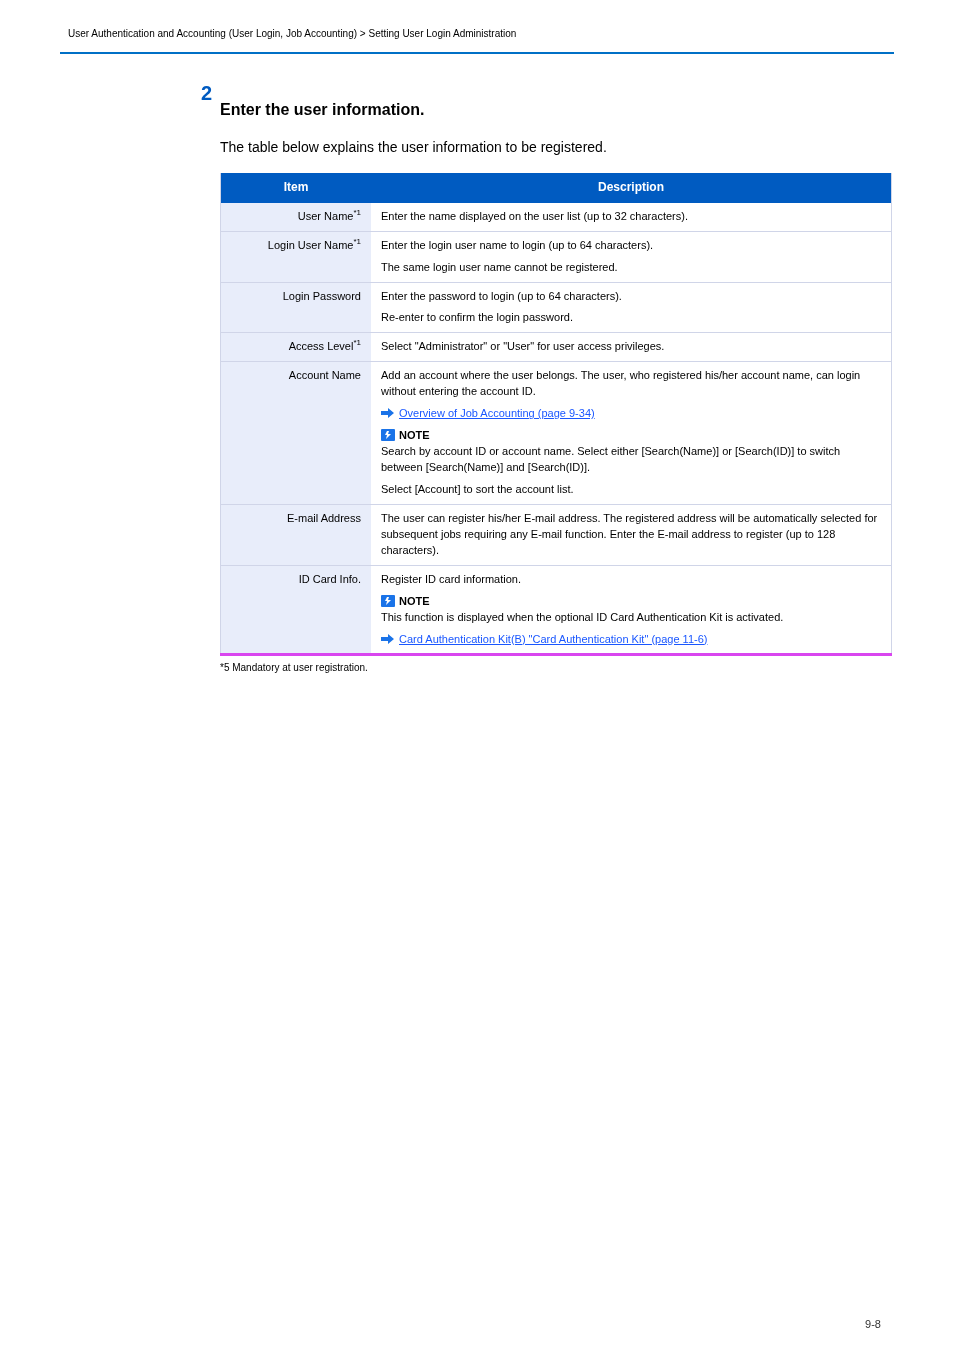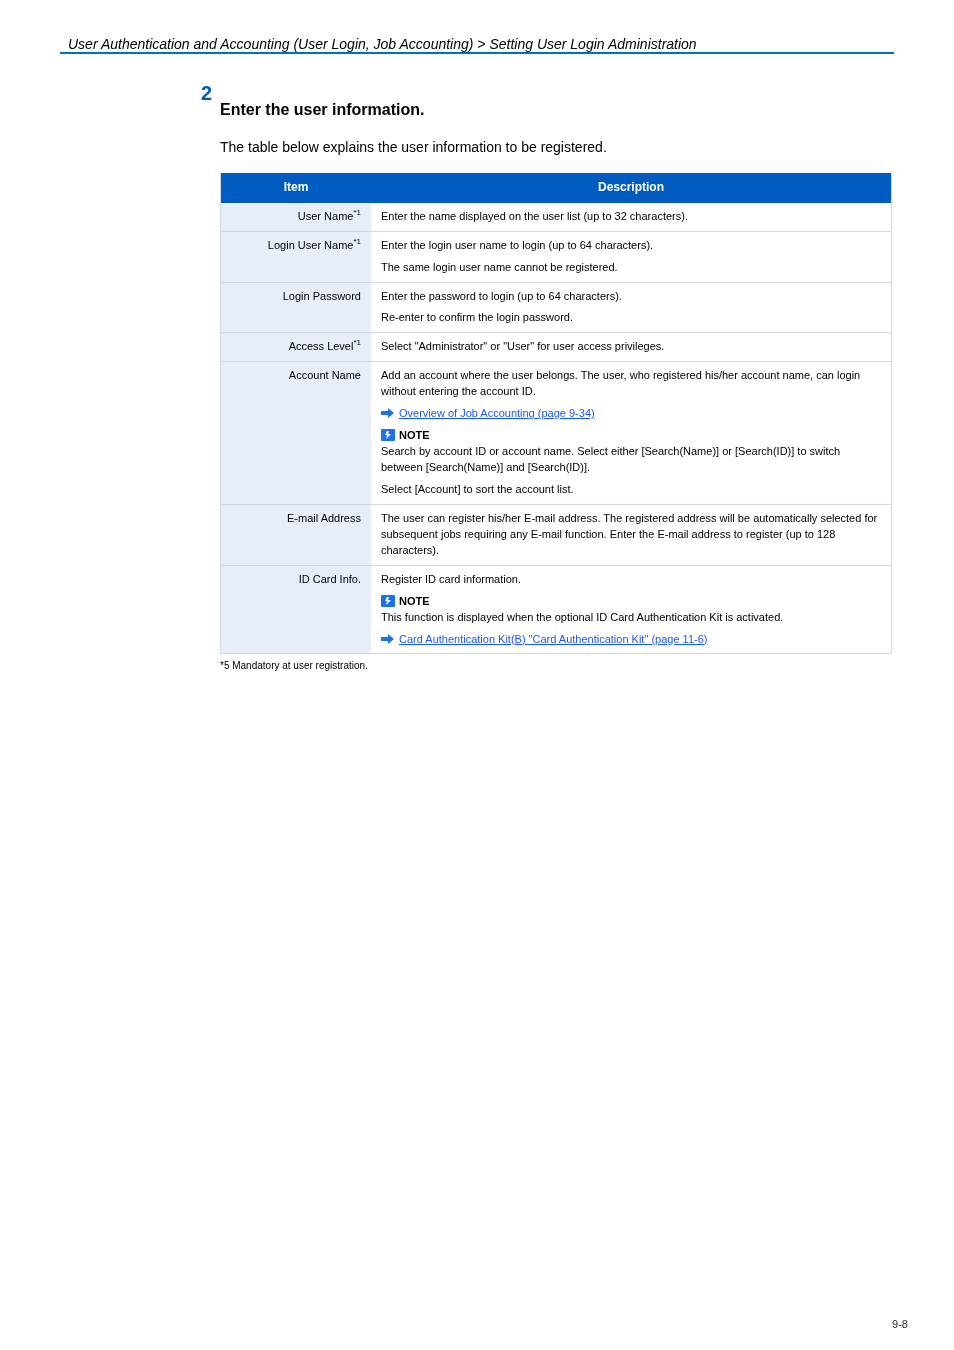--- a/index.html
+++ b/index.html
@@ -11,25 +11,24 @@
     width: 954px;
   }
   .page-top-gap { height: 52px; }
   .header-rule {
     margin: 0 60px;
     border: none;
     border-top: 2px solid #0070c6;
   }
   .breadcrumb {
     position: absolute;
-    top: 36px;
+    top: 28px;
     left: 68px;
-    font-size: 14px;
+    font-size: 10px;
     color: #000;
-    font-style: italic;
   }
   .content {
     margin-left: 220px;
     margin-right: 62px;
     padding-top: 47px;
   }
   .step-number {
     position: absolute;
     left: 188px;
     top: 82px;
@@ -77,21 +76,21 @@
   }
   table.info tbody tr td {
     border-bottom: 1px solid #d0d5e8;
   }
   table.info, table.info th {
     border-left: 1px solid #d0d5e8;
     border-right: 1px solid #d0d5e8;
   }
   table.info th:first-child { border-right: none; }
   table.info th+th { border-left: none; }
-  table.info { border-bottom: 1px solid #d946ef; }
+  table.info { border-bottom: 3px solid #d946ef; }
   table.info thead tr th { border-bottom: none; }
   .star { font-size: 8px; vertical-align: super; line-height: 0; }
   .note-row { margin-top: 4px; }
   .icon-cell {
     display: inline-block;
     width: 14px;
     height: 12px;
     vertical-align: -2px;
     margin-right: 4px;
   }
@@ -101,21 +100,21 @@
     text-decoration: underline;
   }
   .note-label { font-weight: bold; }
   .footnote {
     font-size: 10px;
     margin-top: 6px;
   }
   .cell-block { margin-bottom: 6px; }
   .page-num {
     position: absolute;
-    right: 46px;
+    right: 73px;
     bottom: 20px;
     font-size: 11px;
     color: #333;
   }
   .wrapper {
     position: relative;
     width: 954px;
     height: 1350px;
     box-sizing: border-box;
   }

